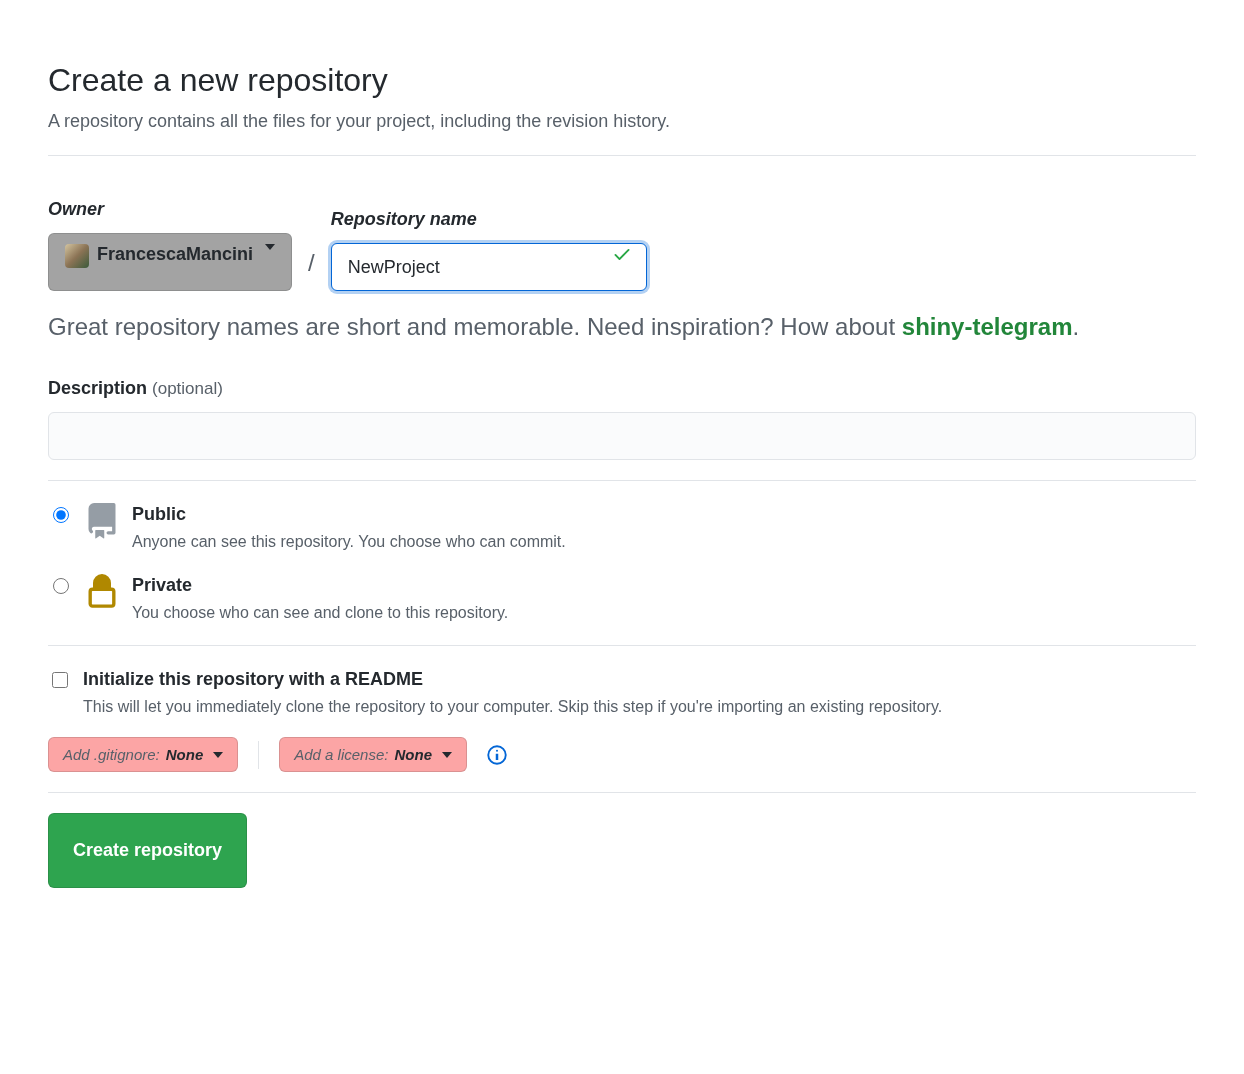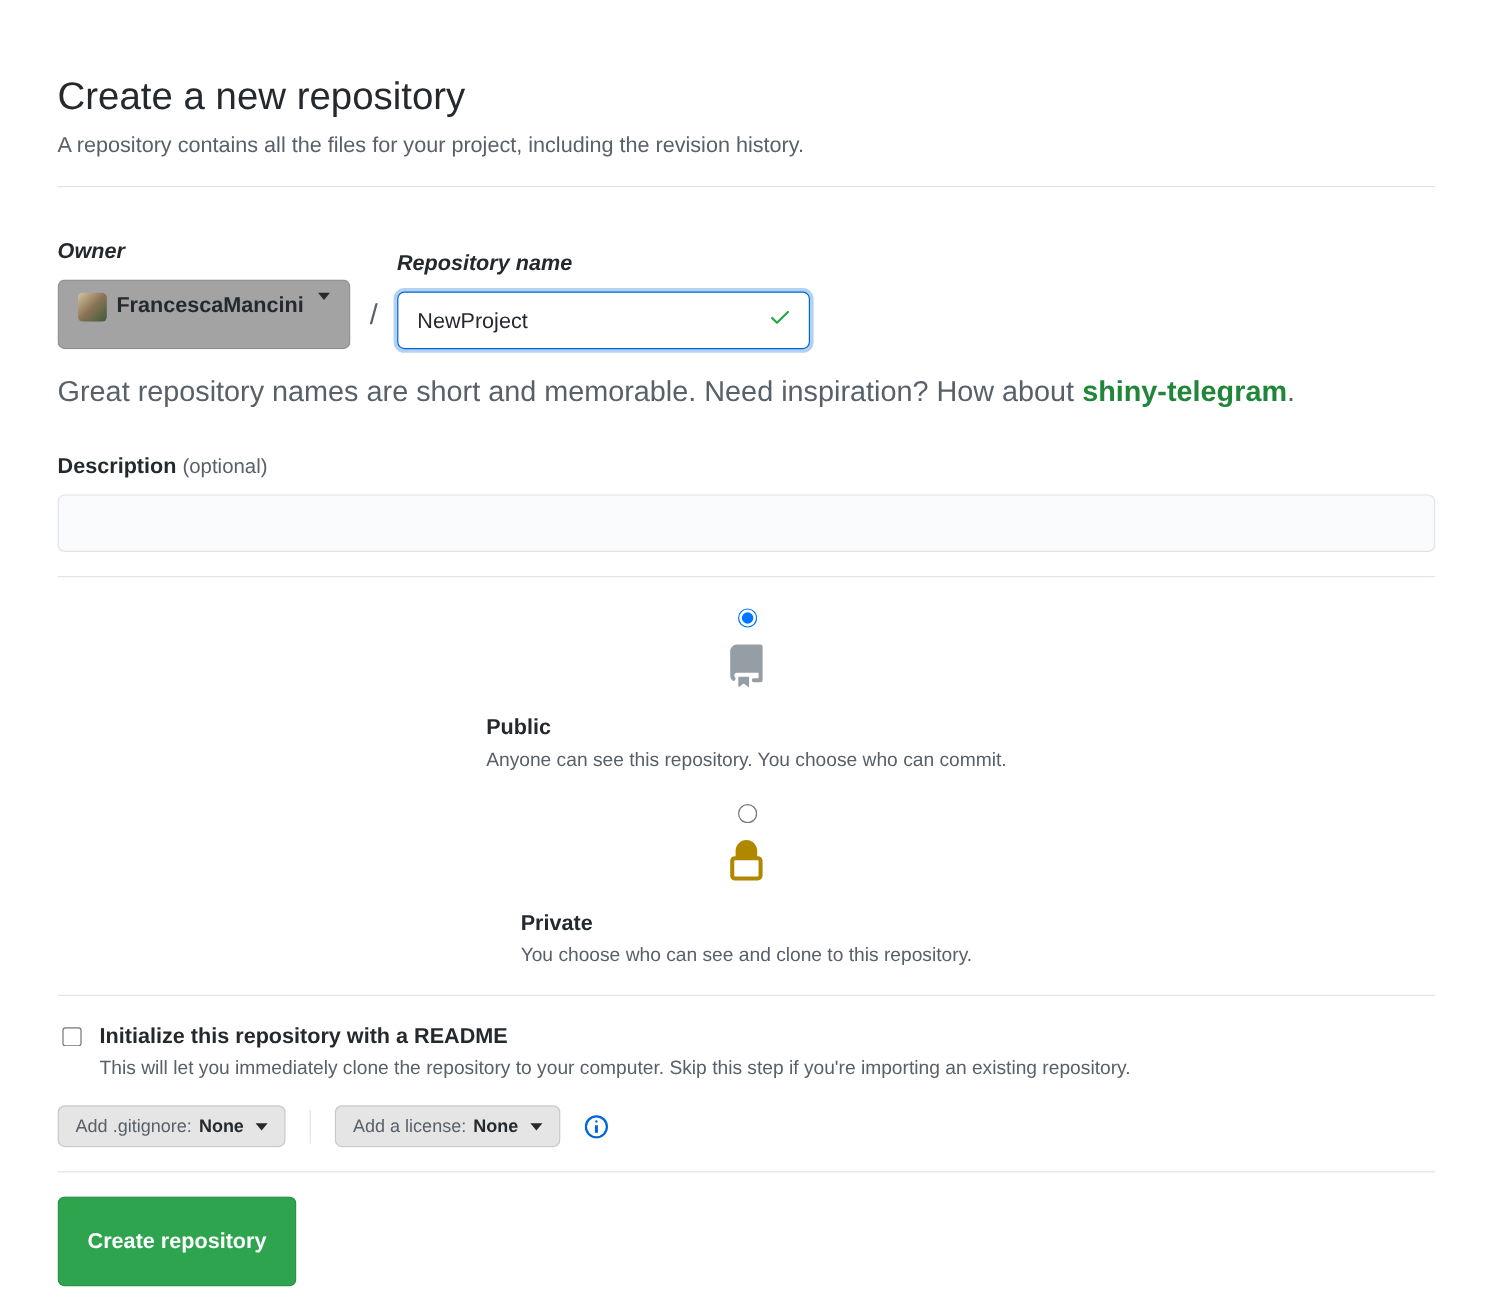--- a/index.html
+++ b/index.html
@@ -74,24 +74,23 @@
       font-size: 24px;
       color: #586069;
       padding: 0 4px 10px 4px;
     }
     .repo-input-wrap {
       position: relative;
       border: 1px solid #0366d6;
       box-shadow: 0 0 0 3px rgba(3,102,214,0.3);
       border-radius: 6px;
       height: 48px;
-      width: 344px;
+      width: 316px;
       background: #fff;
       display: flex;
-      align-items: center;
     }
     .repo-input {
       border: none;
       outline: none;
       font-size: 18px;
       padding: 0 40px 0 16px;
       width: 100%;
       height: 100%;
       background: transparent;
       color: #24292e;
@@ -126,24 +125,23 @@
       border: 1px solid #e1e4e8;
       border-radius: 6px;
       background: #fafbfc;
       margin-top: 10px;
       padding: 8px 12px;
       font-size: 16px;
       outline: none;
     }
     .visibility {
       display: flex;
-      align-items: center;
+      align-items: flex-start;
       gap: 12px;
       margin: 18px 0;
-      flex-direction: column;
     }
     .visibility input[type="radio"] {
       margin-top: 6px;
       width: 16px;
       height: 16px;
     }
     .vis-icon {
       width: 36px;
       flex-shrink: 0;
       color: #959da5;
@@ -172,27 +170,28 @@
     .dropdowns {
       display: flex;
       align-items: center;
       gap: 20px;
       margin: 10px 0 20px 0;
     }
     .select-btn {
       display: inline-flex;
       align-items: center;
       gap: 6px;
-      background: #e5e5e5;
+      background: #fca5a5;
       border: 1px solid rgba(27,31,35,0.15);
       border-radius: 6px;
       padding: 8px 14px;
       font-size: 15px;
       cursor: pointer;
       color: #586069;
+      font-style: italic;
     }
     .select-btn .strong {
       color: #24292e;
       font-weight: 600;
     }
     .sep {
       width: 1px;
       height: 28px;
       background: #e1e4e8;
     }

